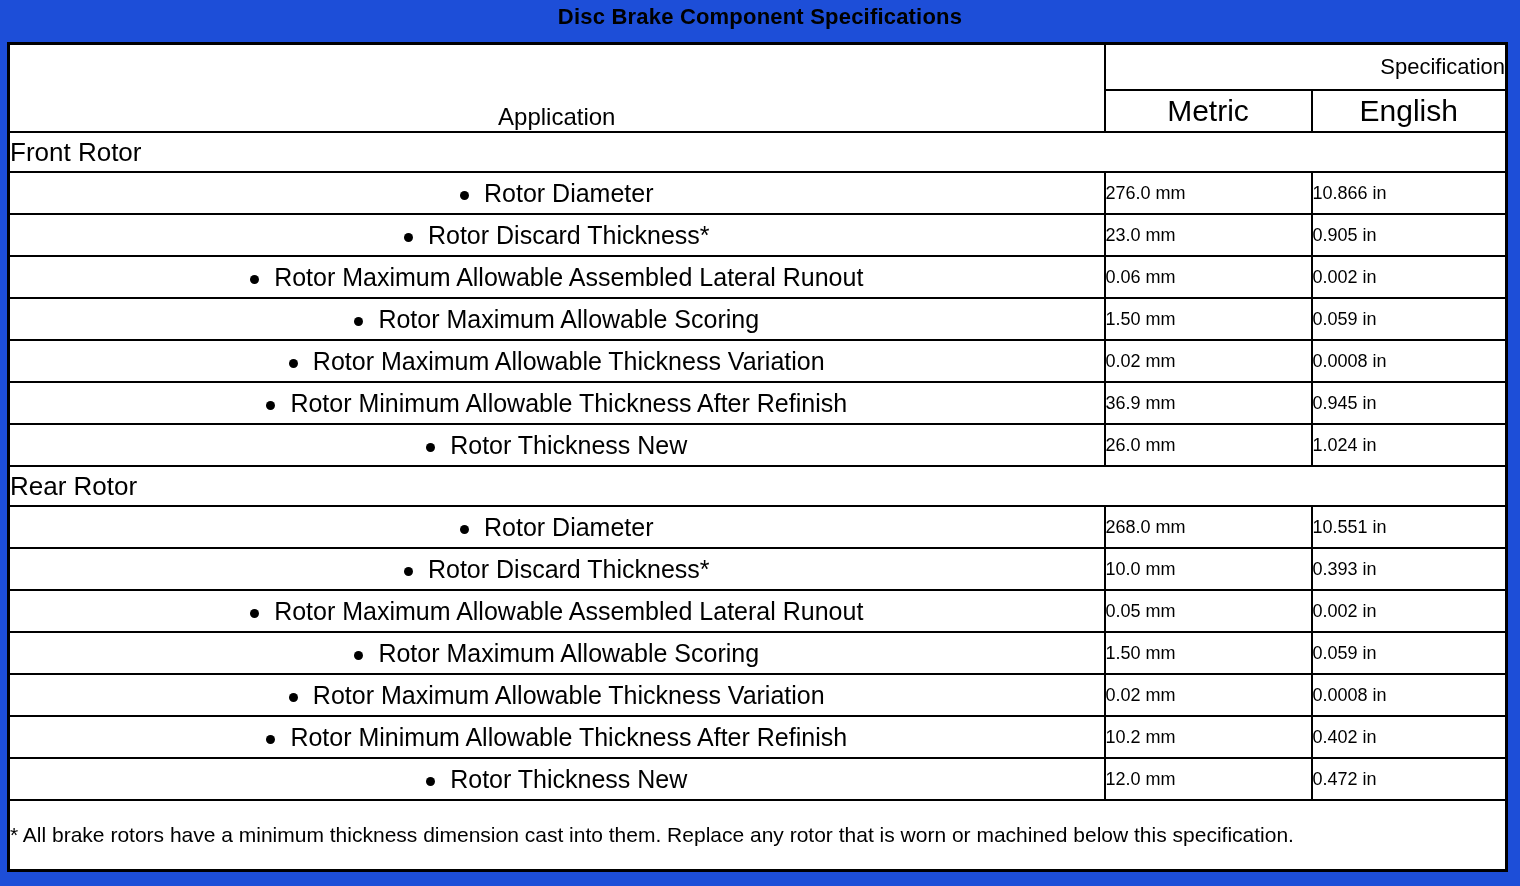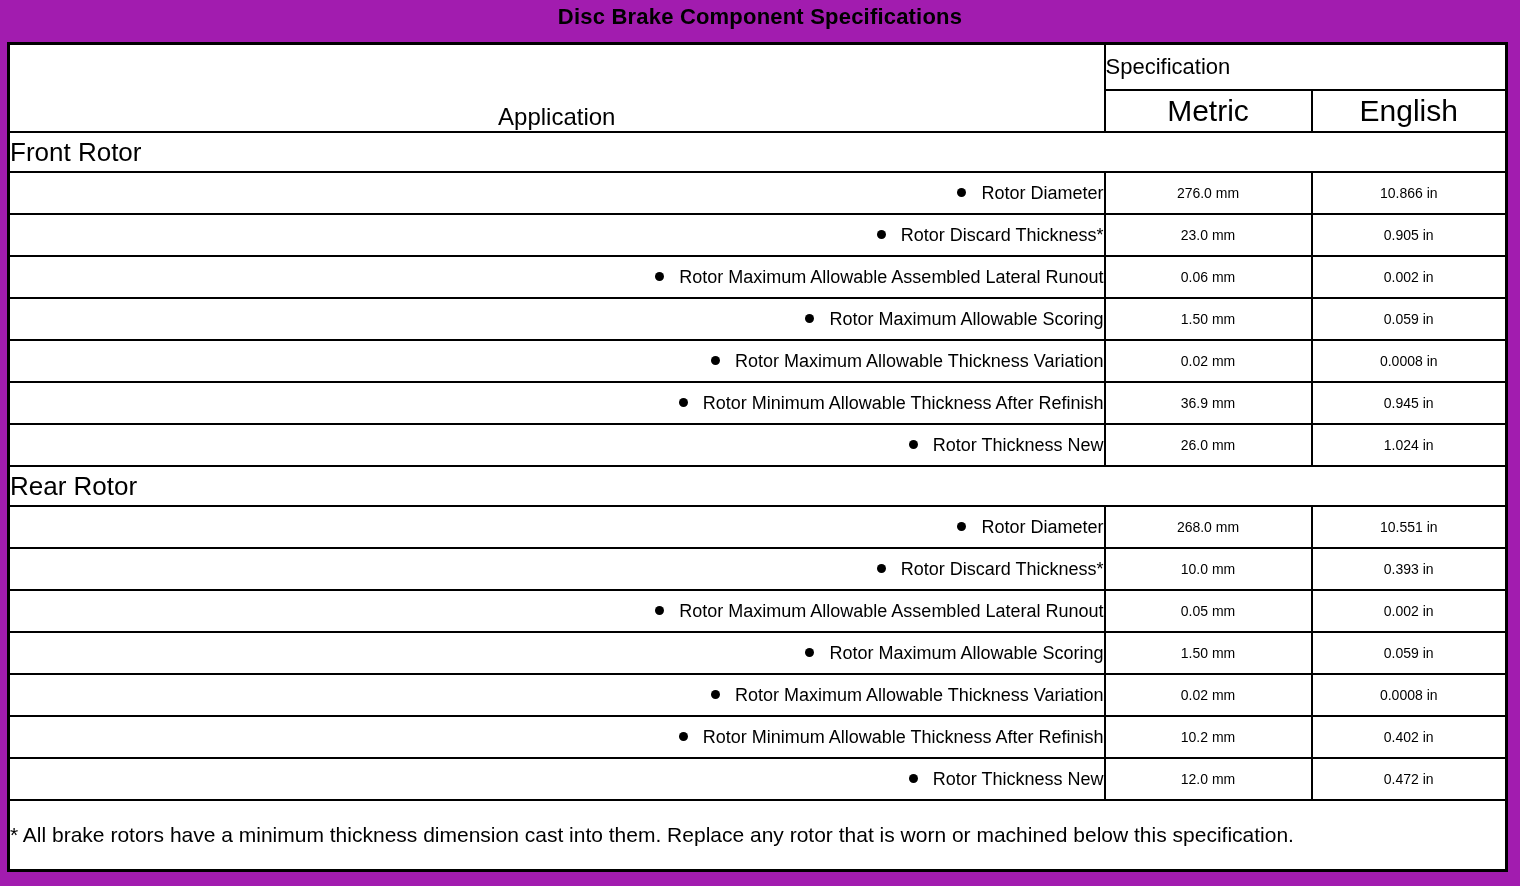--- a/index.html
+++ b/index.html
@@ -8,21 +8,21 @@
     background: #ffffff;
     width: 1520px;
     height: 886px;
     font-family: "Liberation Sans", sans-serif;
     color: #000000;
   }
   .page {
     position: relative;
     width: 1520px;
     height: 886px;
-    background: #a21caf;
+    background: #1d4ed8;
     overflow: hidden;
   }
   .doc-title {
     text-align: center;
     font-size: 22px;
     font-weight: bold;
     margin: 4px 0 12px 0;
     letter-spacing: 0.2px;
   }
   table.spec-table {
@@ -46,21 +46,21 @@
 
   td.hdr-application {
     text-align: center;
     vertical-align: bottom;
     font-weight: bold;
     font-size: 24px;
     padding-bottom: 11px;
   }
   td.hdr-spec {
     height: 44px;
-    text-align: left;
+    text-align: right;
     vertical-align: middle;
     font-weight: bold;
     font-size: 22px;
   }
   td.hdr-unit {
     height: 40px;
     text-align: center;
     vertical-align: middle;
     font-weight: bold;
     font-size: 30px;
@@ -68,30 +68,29 @@
   td.section-cell {
     height: 38px;
     vertical-align: middle;
     text-align: left;
     padding-left: 6px;
     font-size: 26px;
   }
   td.app-cell {
     height: 40px;
     vertical-align: middle;
-    text-align: right;
+    text-align: center;
     padding-left: 26px;
-    font-size: 18px;
+    font-size: 25px;
     margin-left: 14px;
   }
   td.val-cell {
     height: 40px;
     vertical-align: middle;
-    text-align: center;
-    font-size: 14px;
+    font-size: 18px;
   }
   td.footnote-cell {
     height: 68px;
     vertical-align: middle;
     text-align: left;
     padding: 4px 10px 6px 6px;
     font-size: 21px;
     line-height: 28px;
   }
   .bullet {

